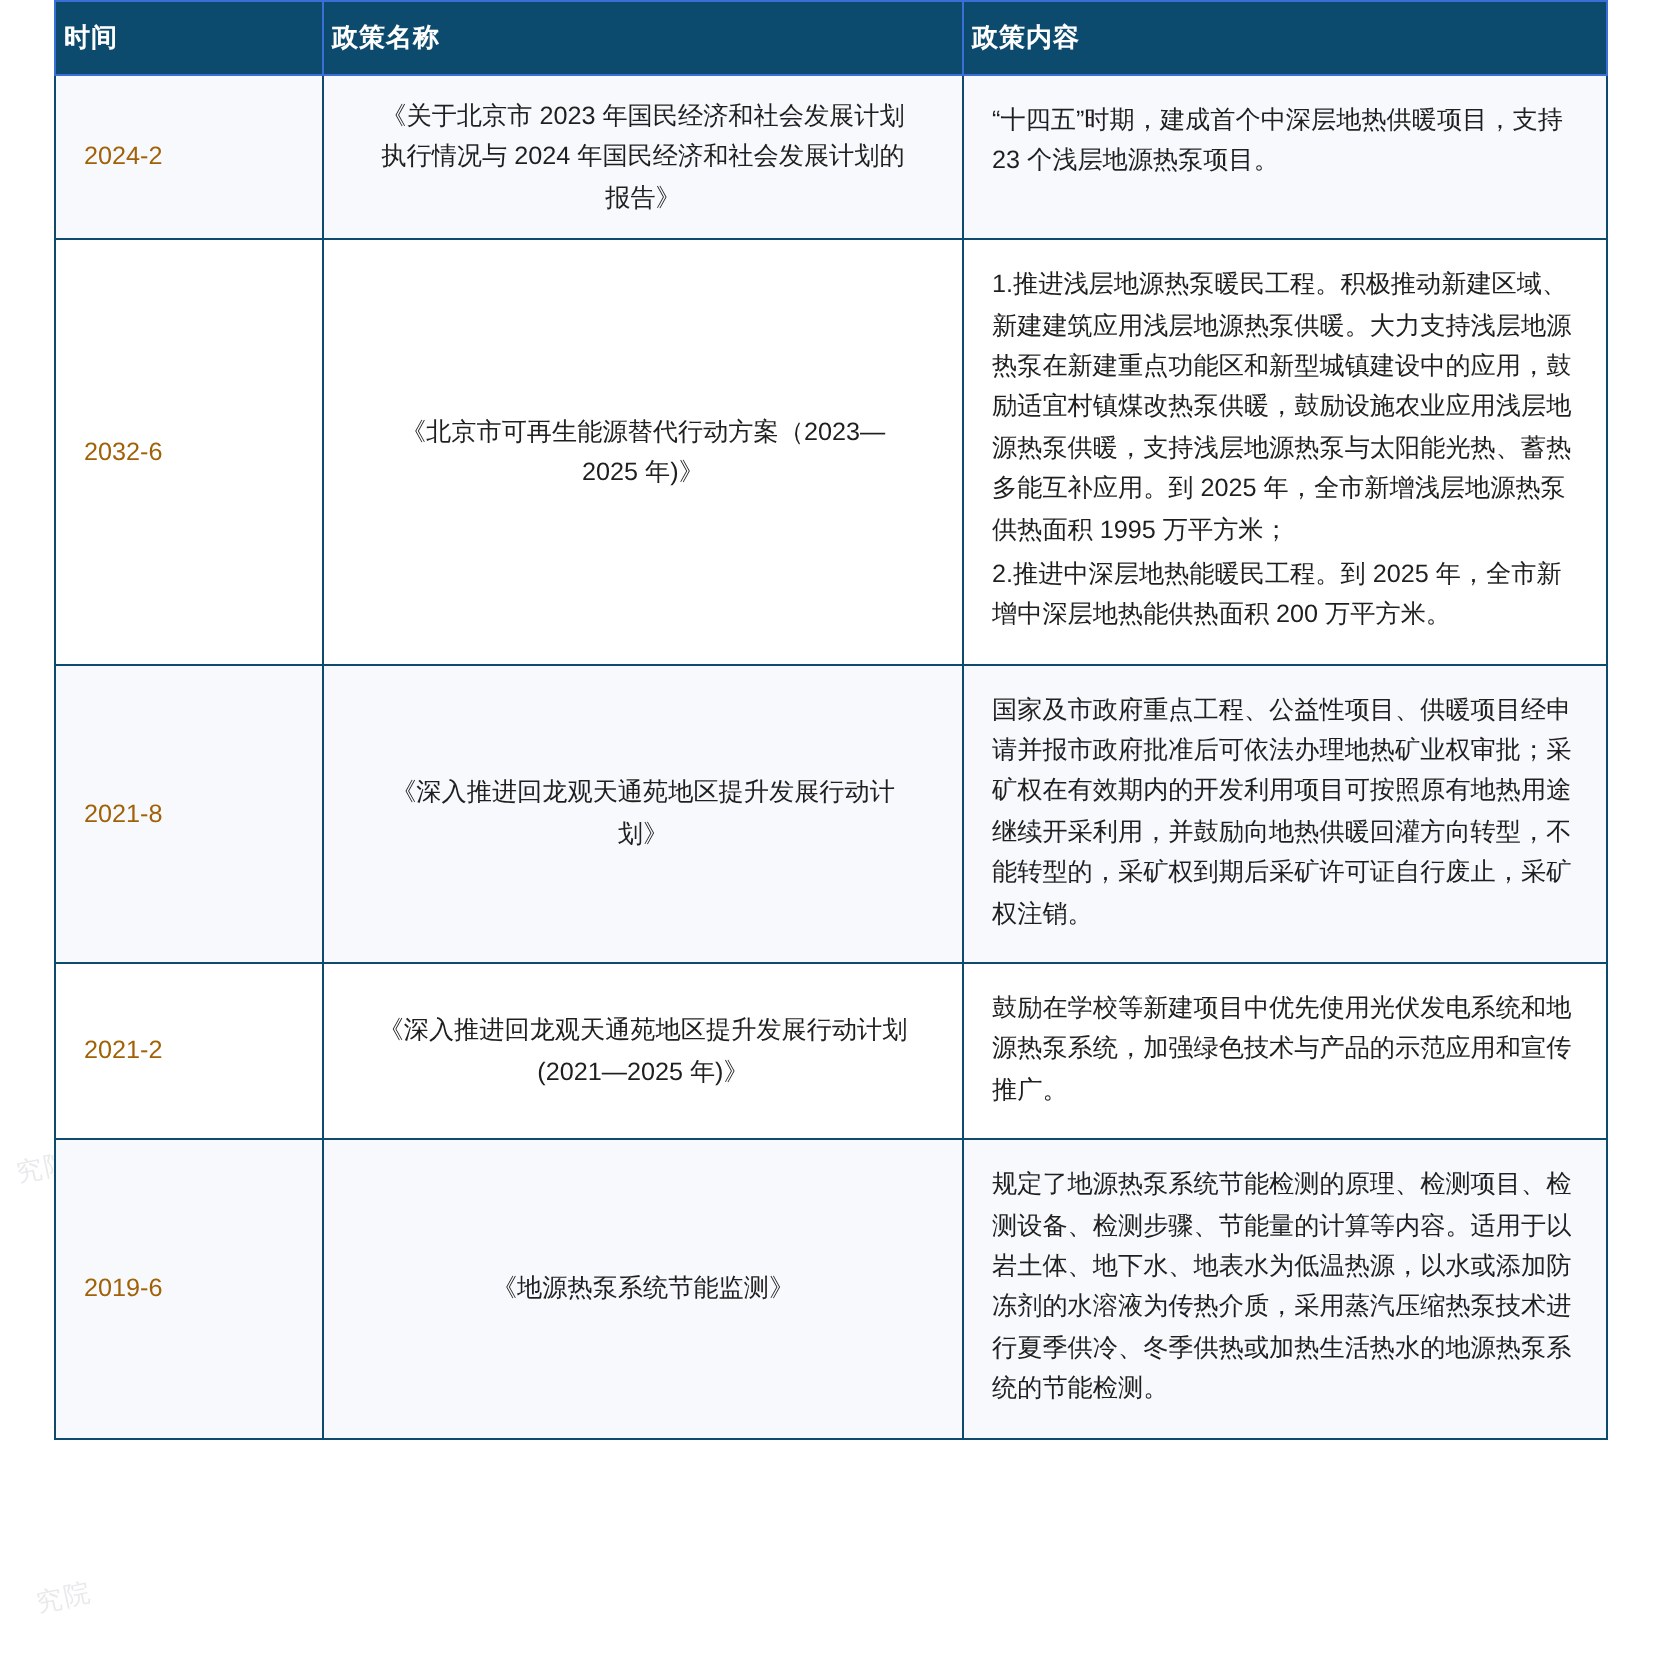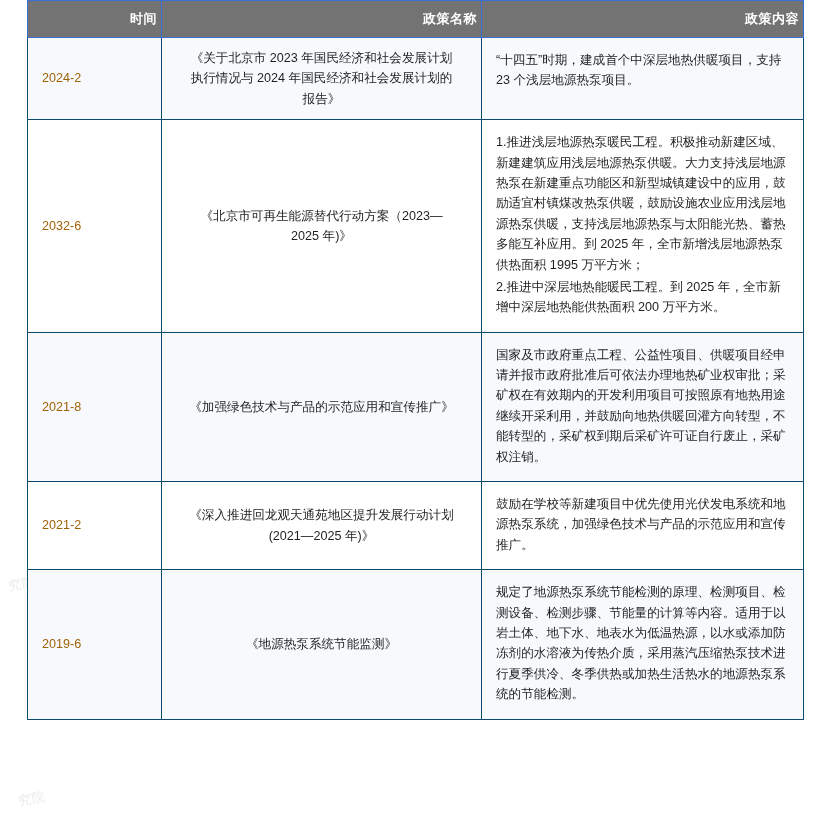--- a/index.html
+++ b/index.html
@@ -36,25 +36,25 @@
     margin: 0 auto;
     width: 776px;
     position: relative;
     z-index: 2;
   }
   table.policy-table col.c-time { width: 134px; }
   table.policy-table col.c-name { width: 320px; }
   table.policy-table col.c-content { width: 322px; }
 
   thead th {
-    background: #737373;
+    background: #0c4a6e;
     color: #ffffff;
     font-size: 13px;
     font-weight: bold;
-    text-align: right;
+    text-align: left;
     padding: 9px 4px;
     border: 1px solid #3a6fd8;
     letter-spacing: 0.5px;
   }
   tbody td {
     border: 1px solid #0c4a6e;
     font-size: 12.6px;
     line-height: 1.62;
     vertical-align: middle;
     padding: 10px 12px;
@@ -223,21 +223,21 @@
             <span class="line">2025 年)》</span>
           </td>
           <td class="content">
             <p>1.推进浅层地源热泵暖民工程。积极推动新建区域、新建建筑应用浅层地源热泵供暖。大力支持浅层地源热泵在新建重点功能区和新型城镇建设中的应用，鼓励适宜村镇煤改热泵供暖，鼓励设施农业应用浅层地源热泵供暖，支持浅层地源热泵与太阳能光热、蓄热多能互补应用。到 2025 年，全市新增浅层地源热泵供热面积 1995 万平方米；</p>
             <p>2.推进中深层地热能暖民工程。到 2025 年，全市新增中深层地热能供热面积 200 万平方米。</p>
           </td>
         </tr>
         <tr>
           <td class="time">2021-8</td>
           <td class="name">
-            <span class="line">《加强绿色技术与产品的示范应用和宣传推广》</span>
+            <span class="line">《深入推进回龙观天通苑地区提升发展行动计划》</span>
           </td>
           <td class="content">
             <p>国家及市政府重点工程、公益性项目、供暖项目经申请并报市政府批准后可依法办理地热矿业权审批；采矿权在有效期内的开发利用项目可按照原有地热用途继续开采利用，并鼓励向地热供暖回灌方向转型，不能转型的，采矿权到期后采矿许可证自行废止，采矿权注销。</p>
           </td>
         </tr>
         <tr>
           <td class="time">2021-2</td>
           <td class="name">
             <span class="line">《深入推进回龙观天通苑地区提升发展行动计划</span>
             <span class="line">(2021—2025 年)》</span>

